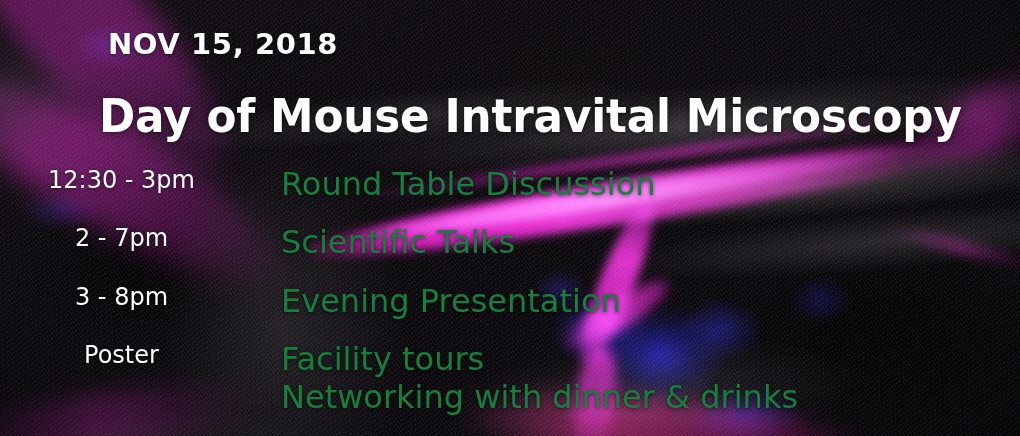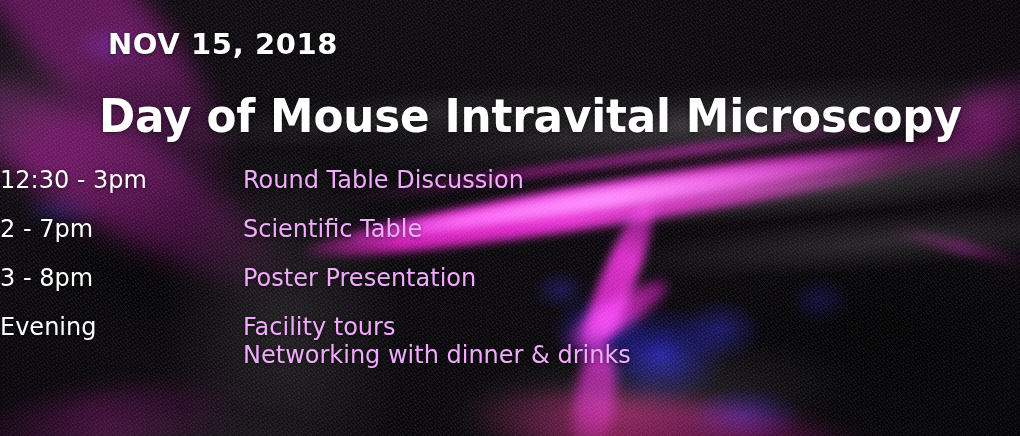--- a/index.html
+++ b/index.html
@@ -186,31 +186,32 @@
     text-shadow:0 1px 5px rgba(0,0,0,.5);
     white-space:nowrap;
   }
 
   #schedule{
     position:absolute;left:0;top:166px;width:720px;
   }
   .sched-row{display:flex;align-items:flex-start;margin-bottom:21px;}
   .sched-time{
     width:243px;
-    text-align:left;
+    text-align:center;
     flex:0 0 243px;
     font-size:24px;
     color:#ffffff;
     line-height:1.17;
     text-shadow:0 1px 4px rgba(0,0,0,.6);
     white-space:nowrap;
   }
   .sched-desc{
-    font-size:24px;
-    color:#f0abfc;
+    margin-left:38px;
+    font-size:32px;
+    color:#15803d;
     line-height:1.17;
     text-shadow:0 1px 4px rgba(0,0,0,.6);
     white-space:nowrap;
   }
   .sched-desc-line{display:block;}
 </style>
 </head>
 <body>
 
 <div id="banner">
@@ -244,31 +245,31 @@
     <div id="schedule">
         <div class="sched-row">
           <div class="sched-time">12:30 - 3pm</div>
           <div class="sched-desc">
             <span class="sched-desc-line">Round Table Discussion</span>
           </div>
         </div>
         <div class="sched-row">
           <div class="sched-time">2 - 7pm</div>
           <div class="sched-desc">
-            <span class="sched-desc-line">Scientific Table</span>
+            <span class="sched-desc-line">Scientific Talks</span>
           </div>
         </div>
         <div class="sched-row">
           <div class="sched-time">3 - 8pm</div>
           <div class="sched-desc">
-            <span class="sched-desc-line">Poster Presentation</span>
-          </div>
-        </div>
-        <div class="sched-row">
-          <div class="sched-time">Evening</div>
+            <span class="sched-desc-line">Evening Presentation</span>
+          </div>
+        </div>
+        <div class="sched-row">
+          <div class="sched-time">Poster</div>
           <div class="sched-desc">
             <span class="sched-desc-line">Facility tours</span>
             <span class="sched-desc-line">Networking with dinner &amp; drinks</span>
           </div>
         </div>
       </div>
 
   </div>
 </div>
 

